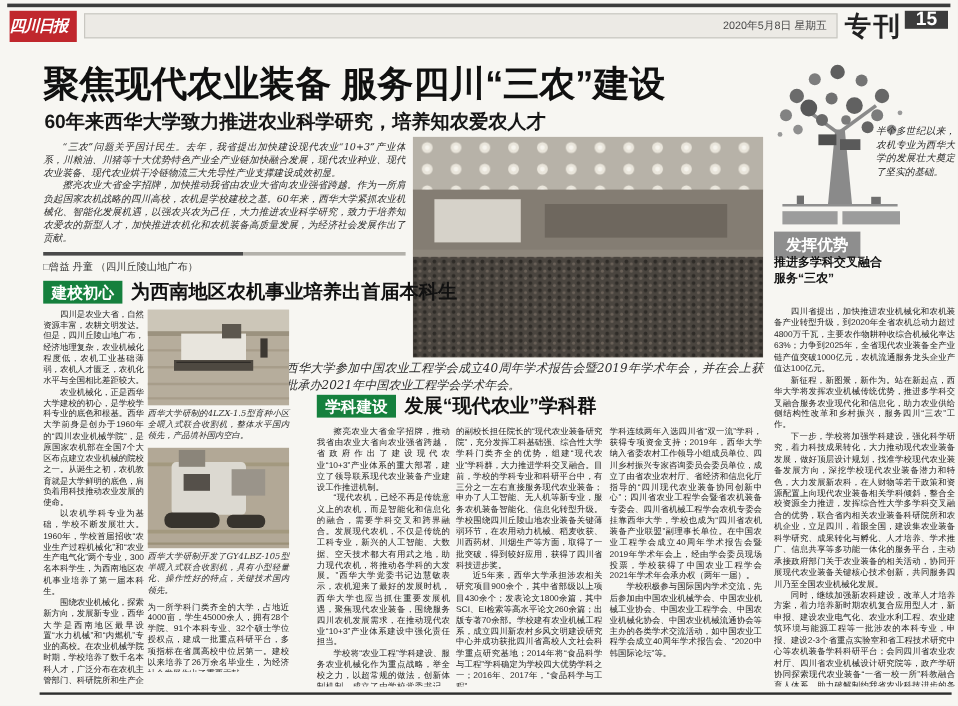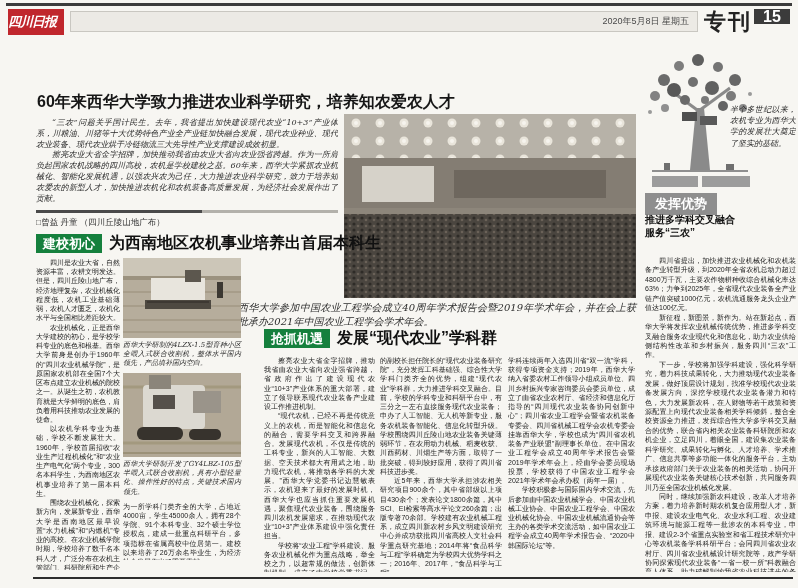--- a/index.html
+++ b/index.html
@@ -69,20 +69,21 @@
     <span>四川日报</span>
   </div>
   <div class="abs date-bar">
     <span>2020年5月8日 星期五</span>
   </div>
   <div class="abs edition">专刊</div>
   <div class="abs pagenum-box">
     <span>15</span>
   </div>
 
+  <div class="abs headline">聚焦现代农业装备 服务四川“三农”建设</div>
   <div class="abs subheadline">60年来西华大学致力推进农业科学研究，培养知农爱农人才</div>
 
   <div class="abs intro">
     <p>“三农”问题关乎国计民生。去年，我省提出加快建设现代农业“10+3”产业体系，川粮油、川猪等十大优势特色产业全产业链加快融合发展，现代农业种业、现代农业装备、现代农业烘干冷链物流三大先导性产业支撑建设成效初显。</p>
     <p>擦亮农业大省金字招牌，加快推动我省由农业大省向农业强省跨越。作为一所肩负起国家农机战略的四川高校，农机是学校建校之基。60年来，西华大学紧抓农业机械化、智能化发展机遇，以强农兴农为己任，大力推进农业科学研究，致力于培养知农爱农的新型人才，加快推进农机化和农机装备高质量发展，为经济社会发展作出了贡献。</p>
   </div>
   <div class="abs intro-divider"></div>
   <div class="abs byline">□曾益 丹童 （四川丘陵山地广布）</div>
 
   <div class="abs conf-photo">
@@ -109,21 +110,21 @@
     </svg>
   </div>
   <div class="abs conf-cap">西华大学参加中国农业工程学会成立40周年学术报告会暨2019年学术年会，并在会上获批承办2021年中国农业工程学会学术年会。</div>
 
   <div class="abs sec-header sec1">
     <span class="sec-tag">建校初心</span>
     <span class="sec-title">为西南地区农机事业培养出首届本科生</span>
   </div>
 
   <div class="abs sec-header sec2">
-    <span class="sec-tag">抢抓机遇</span>
+    <span class="sec-tag">学科建设</span>
     <span class="sec-title">发展“现代农业”学科群</span>
   </div>
 
   <div class="abs col col1">
     <p>四川是农业大省，自然资源丰富，农耕文明发达。但是，四川丘陵山地广布，经济地理复杂，农业机械化程度低，农机工业基础薄弱，农机人才匮乏，农机化水平与全国相比差距较大。</p>
     <p>农业机械化，正是西华大学建校的初心，是学校学科专业的底色和根基。西华大学前身是创办于1960年的“四川农业机械学院”，是原国家农机部在全国7个大区布点建立农业机械的院校之一。从诞生之初，农机教育就是大学鲜明的底色，肩负着用科技推动农业发展的使命。</p>
     <p>以农机学科专业为基础，学校不断发展壮大。1960年，学校首届招收“农业生产过程机械化”和“农业生产电气化”两个专业，300名本科学生，为西南地区农机事业培养了第一届本科生。</p>
     <p>围绕农业机械化，探索新方向，发展新专业，西华大学是西南地区最早设置“水力机械”和“内燃机”专业的高校。在农业机械学院时期，学校培养了数千名本科人才，广泛分布在农机主管部门、科研院所和生产企业，不少校友成为农机行业的骨干人才。</p>
 
   </div>

